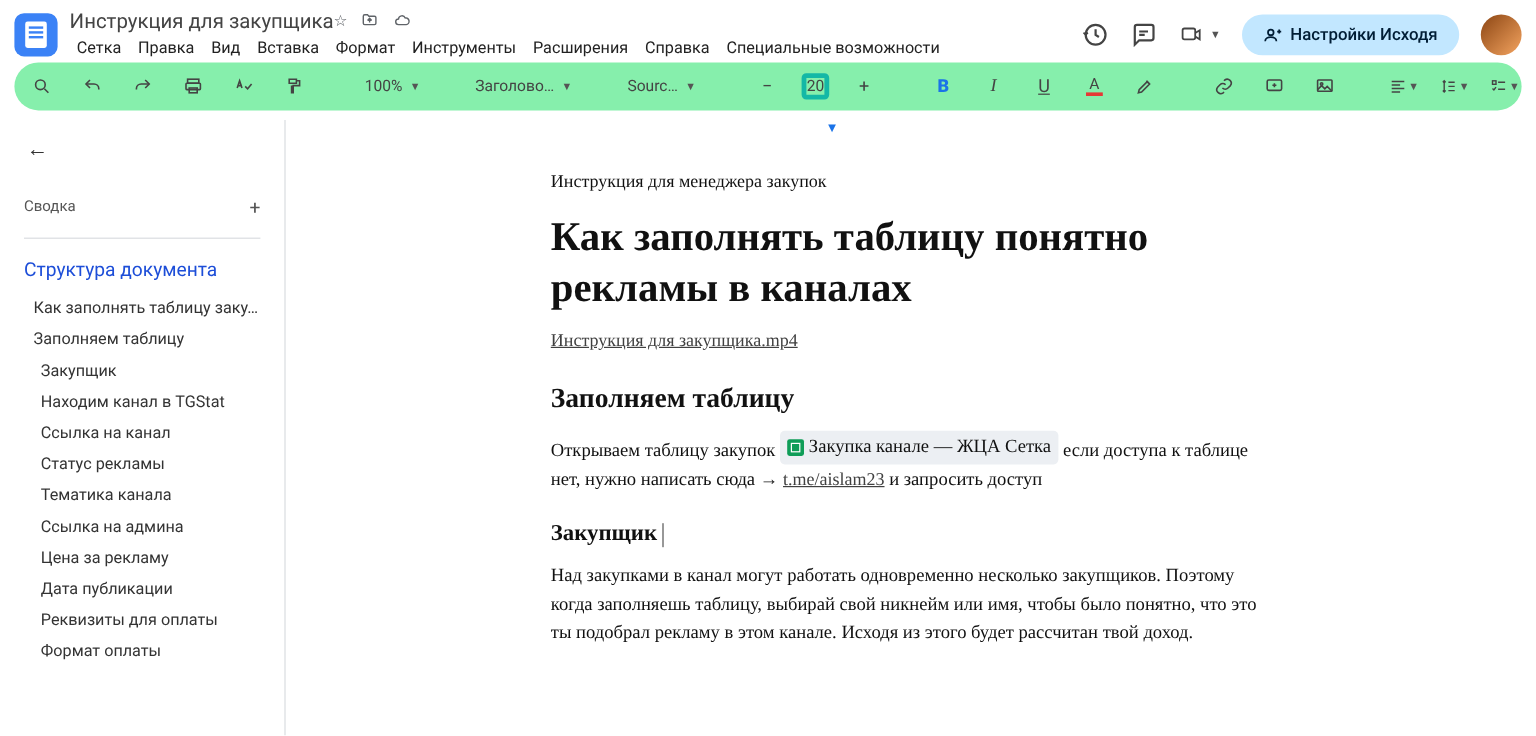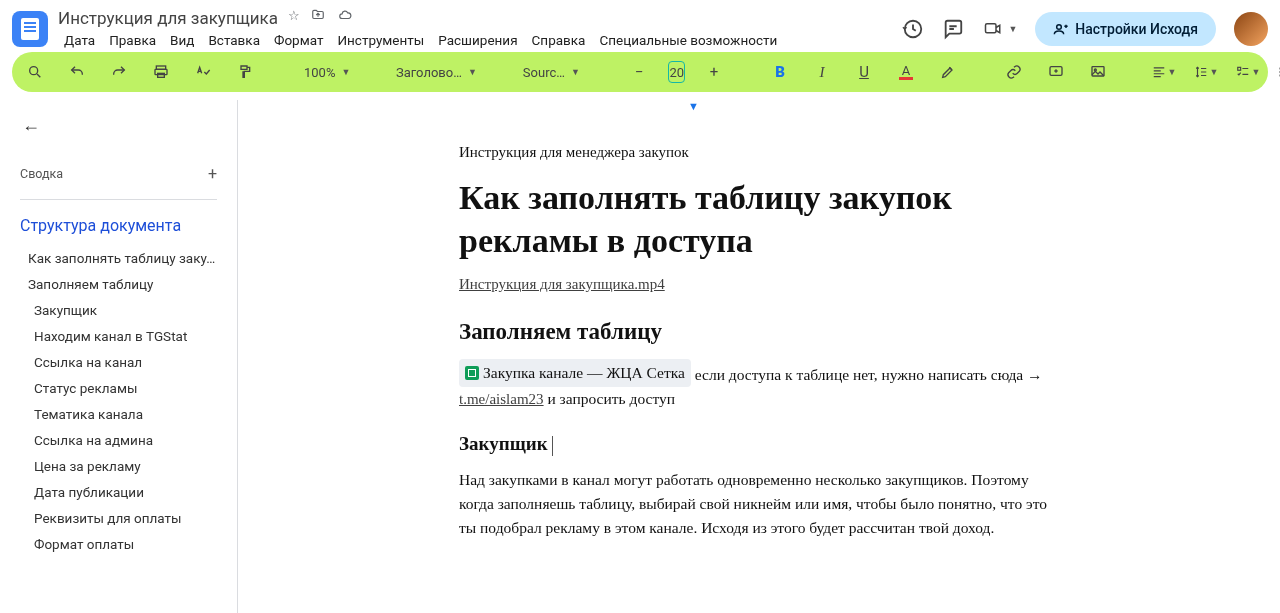--- a/index.html
+++ b/index.html
@@ -4,37 +4,37 @@
 <style>
 * { margin: 0; padding: 0; box-sizing: border-box; }
 body { font-family: "Google Sans", Roboto, Arial, sans-serif; font-size: 13px; color: #222; background: #fff; overflow: hidden; width: 1280px; height: 613px; }
 
 
 .header { display: flex; align-items: center; padding: 6px 12px 0 12px; height: 52px; }
 .logo { width: 36px; height: 36px; background: #3b82f6; border-radius: 8px; display: flex; align-items: center; justify-content: center; margin-right: 10px; flex-shrink: 0; }
 .logo-icon { width: 18px; height: 22px; background: #fff; border-radius: 2px; position: relative; }
 .logo-icon::before { content: ""; position: absolute; top: 4px; left: 3px; right: 3px; height: 2px; background: #3b82f6; box-shadow: 0 4px #3b82f6, 0 8px #3b82f6; }
 .titlebar { flex: 1; }
-.title-row { display: flex; gap: 10px; }
+.title-row { display: flex; align-items: center; }
 .title { font-size: 17px; color: #444; }
 .title-icons { display: flex; gap: 10px; color: #5f6368; }
 .title-icons span { cursor: pointer; }
 .menubar { display: flex; gap: 2px; margin-top: 2px; }
 .menubar span { padding: 2px 6px; font-size: 13.5px; color: #222; cursor: pointer; border-radius: 4px; }
 .header-right { display: flex; align-items: center; gap: 18px; margin-left: auto; color: #444; }
 .share-btn { display: flex; align-items: center; gap: 6px; background: #c2e7ff; padding: 9px 18px; border-radius: 30px; font-size: 14px; font-weight: 500; cursor: pointer; color: #001d35; }
 .avatar { width: 34px; height: 34px; border-radius: 50%; background: linear-gradient(135deg,#8b4513,#f4a460); }
 
 
 .toolbar-wrap { padding: 0 12px 8px 12px; }
-.toolbar { background: #bef264; border-radius: 24px; height: 40px; display: flex; align-items: center; padding: 0 10px; gap: 16px; color: #444; }
+.toolbar { background: #86efac; border-radius: 24px; height: 40px; display: flex; align-items: center; padding: 0 10px; gap: 16px; color: #444; }
 .tbtn { min-width: 26px; height: 28px; display: flex; align-items: center; justify-content: center; border-radius: 4px; cursor: pointer; font-size: 15px; }
 .tbtn.wide { min-width: auto; padding: 0 6px; gap: 4px; font-size: 13px; }
 .tsep { width: 1px; height: 20px; background: #c7c7c7; margin: 0 4px; }
-.fs-box { border: 1px solid #14b8a6; border-radius: 4px; width: 55px; height: 22px; display: flex; align-items: center; justify-content: center; font-size: 13px; }
+.fs-box { border: 4px solid #14b8a6; border-radius: 4px; width: 55px; height: 22px; display: flex; align-items: center; justify-content: center; font-size: 13px; }
 .bold-active { color: #1a73e8; font-weight: bold; }
 .dropdown-arrow { font-size: 9px; color: #555; margin-left: 2px; }
 .spacer { flex: 1; }
 
 
 .main { display: flex; height: calc(613px - 52px - 48px); }
 .sidebar { width: 238px; border-right: 1px solid #dadce0; display: flex; flex-direction: column; }
 .sb-top { padding: 14px 14px 4px 22px; }
 .back-arrow { font-size: 18px; color: #333; cursor: pointer; }
 .summary-row { display: flex; justify-content: space-between; align-items: center; padding: 24px 20px 8px 20px; font-size: 12.5px; color: #555; }
@@ -80,21 +80,21 @@
             </svg>
           </span>
         <span>
             <svg width="18" height="14" viewBox="0 0 24 24" fill="none" stroke="#5f6368" stroke-width="2">
               <path d="M18 18H7a4 4 0 010-8 5 5 0 019.6-1.5A4 4 0 0118 18z"></path>
             </svg>
           </span>
       </div>
     </div>
     <div class="menubar">
-      <span>Дата</span>
+      <span>Сетка</span>
       <span>Правка</span>
       <span>Вид</span>
       <span>Вставка</span>
       <span>Формат</span>
       <span>Инструменты</span>
       <span>Расширения</span>
       <span>Справка</span>
       <span>Специальные возможности</span>
     </div>
   </div>
@@ -327,24 +327,25 @@
       <div class="outline-item l3">Реквизиты для оплаты</div>
       <div class="outline-item l3">Формат оплаты</div>
     </div>
   </div>
 
   <div class="doc-area">
     <span class="ruler-tab">▼</span>
 
     <div class="page">
       <div class="subtitle">Инструкция для менеджера закупок</div>
-      <div class="h1">Как заполнять таблицу закупок рекламы в доступа</div>
+      <div class="h1">Как заполнять таблицу понятно рекламы в каналах</div>
       <div><a class="link">Инструкция для закупщика.mp4</a></div>
       <div class="h2">Заполняем таблицу</div>
       <div class="para">
+        <span>Открываем таблицу закупок </span>
         <span class="chip">
             <span class="sheets-icon"></span>
             <span>Закупка канале — ЖЦА Сетка</span>
           </span>
         <span>  если доступа к таблице нет, нужно написать сюда → </span>
         <a class="link">t.me/aislam23</a>
         <span>  и запросить доступ</span>
       </div>
       <div class="h3"><span>Закупщик</span><span class="cursor-line"></span></div>
       <div class="para">Над закупками в канал могут работать одновременно несколько закупщиков. Поэтому когда заполняешь таблицу, выбирай свой никнейм или имя, чтобы было понятно, что это ты подобрал рекламу в этом канале. Исходя из этого будет рассчитан твой доход.</div>

